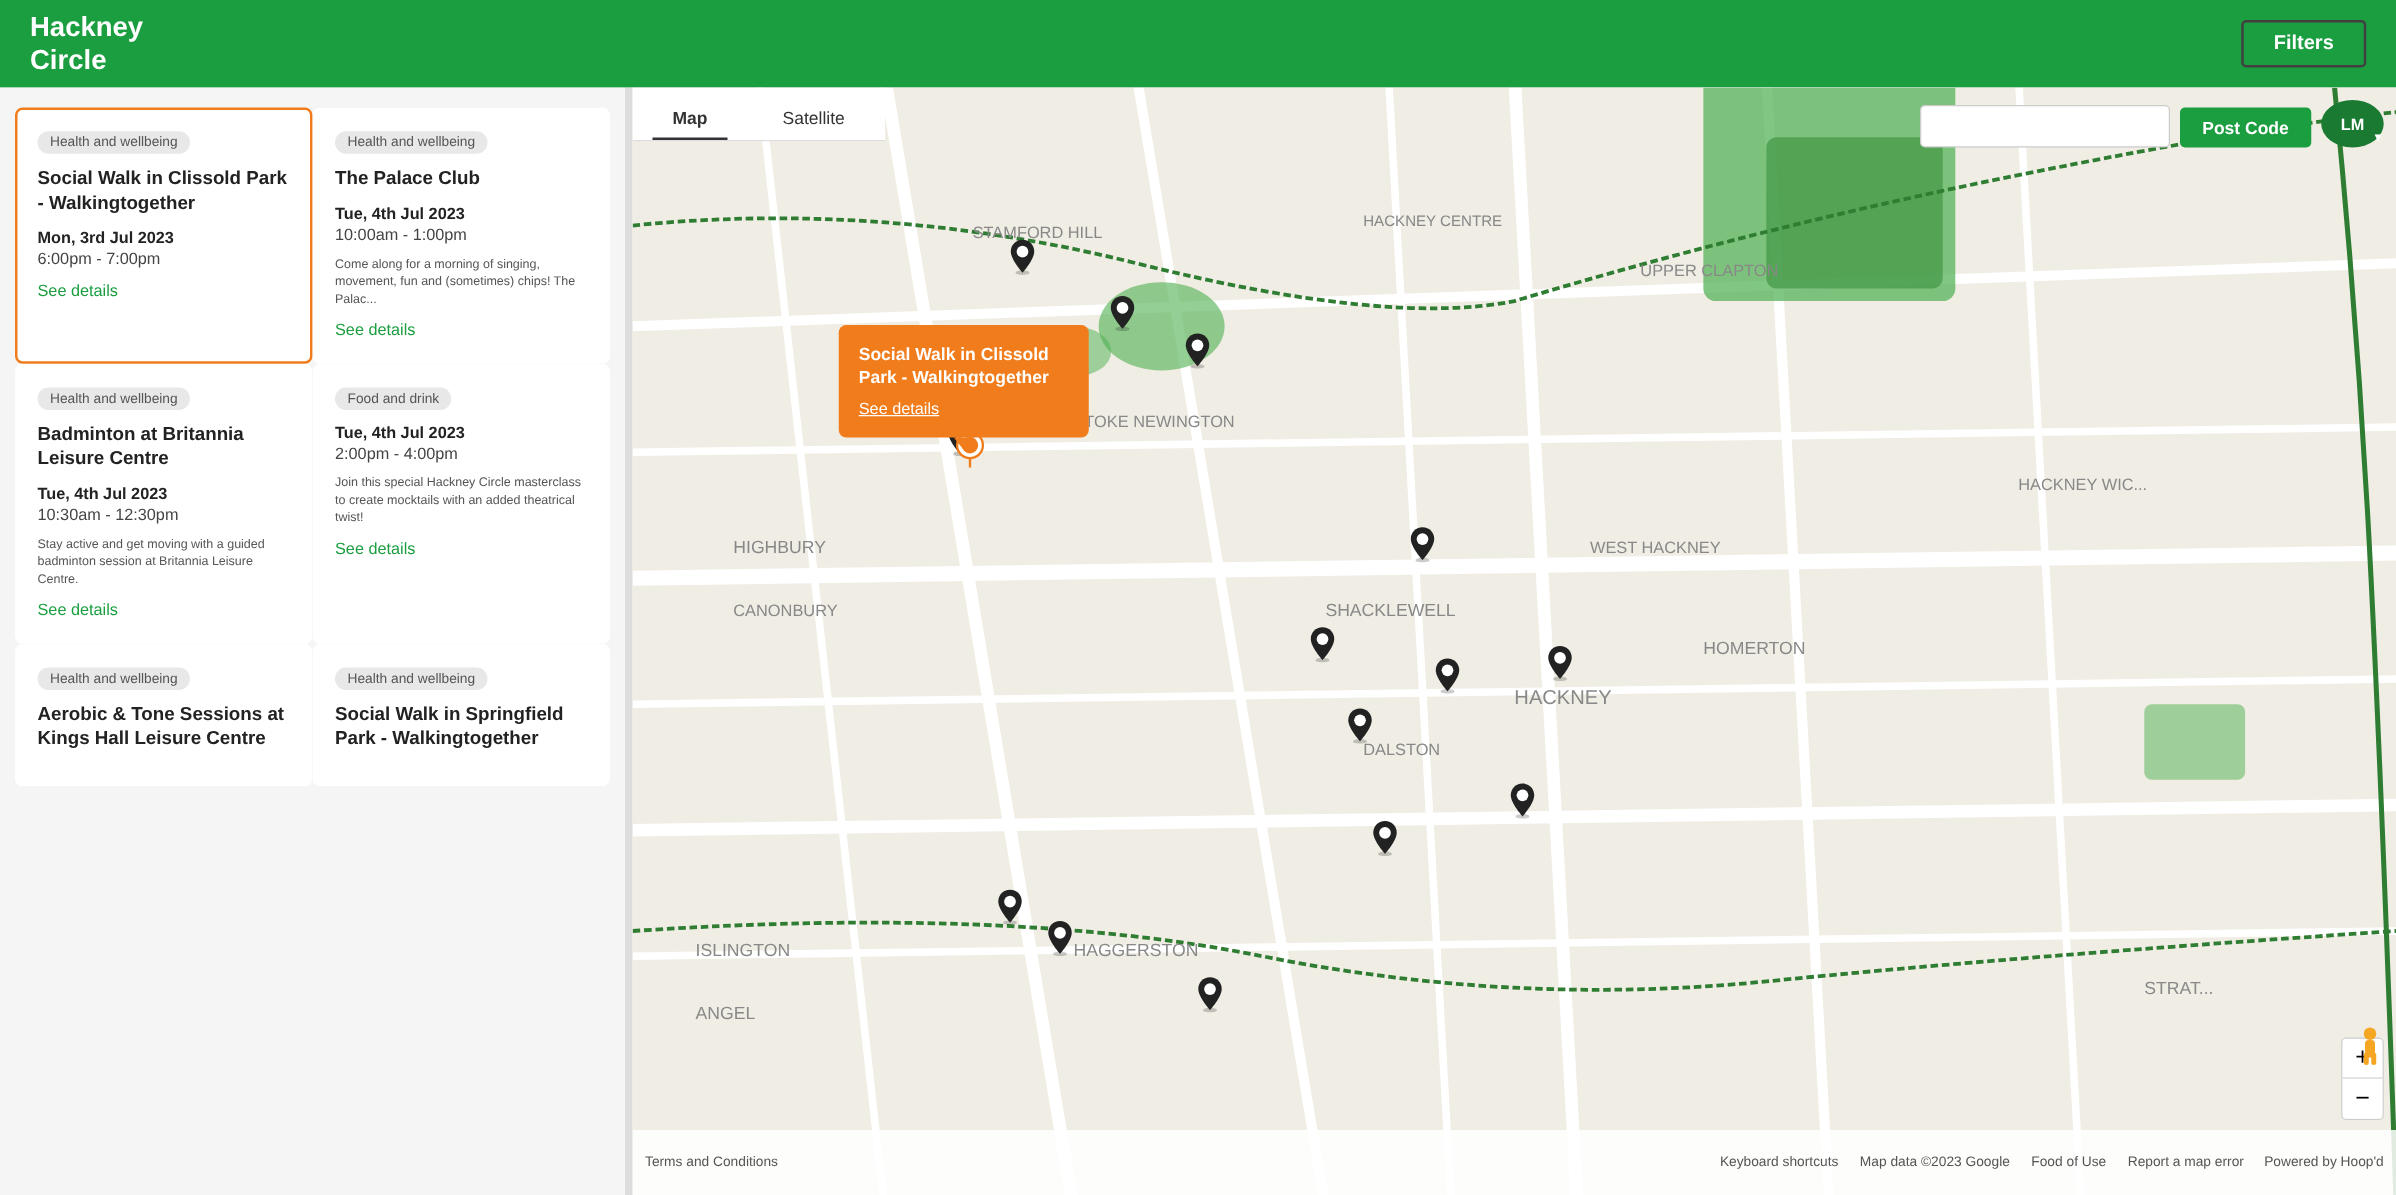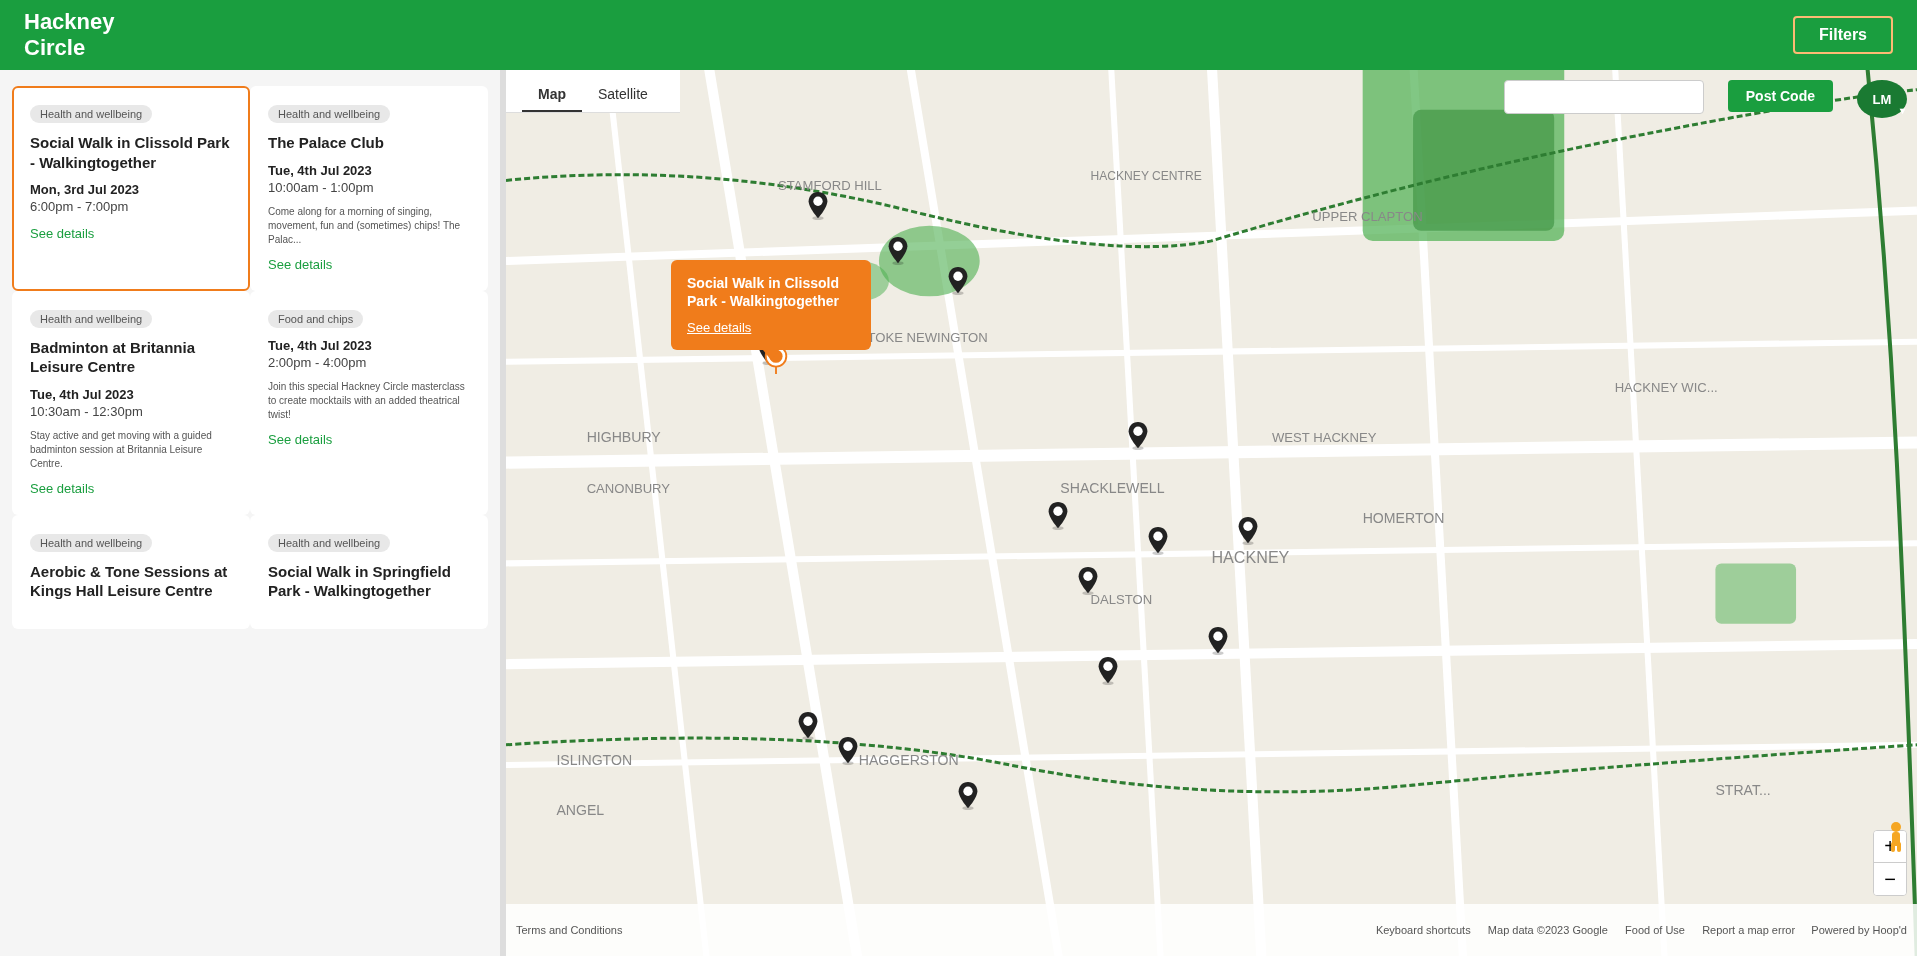--- a/index.html
+++ b/index.html
@@ -15,21 +15,21 @@
       padding: 0 24px;
       height: 70px;
       flex-shrink: 0;
     }
     .header-logo {
       font-size: 22px;
       font-weight: bold;
       line-height: 1.2;
     }
     .header-filters-btn {
-      border: 2px solid #fdba74;
+      border: 2px solid #404040;
       background: transparent;
       color: white;
       padding: 8px 24px;
       font-size: 16px;
       font-weight: bold;
       cursor: pointer;
       border-radius: 4px;
     }
 
     
@@ -121,41 +121,42 @@
     
     .map-tabs {
       position: absolute;
       top: 0;
       left: 0;
       display: flex;
       background: white;
       border-bottom: 1px solid #ddd;
       z-index: 10;
       padding: 8px 16px 0;
+      gap: 28px;
     }
     .map-tab {
       padding: 8px 16px;
       font-size: 14px;
       cursor: pointer;
       border-bottom: 2px solid transparent;
       color: #333;
     }
     .map-tab.active {
       border-bottom-color: #333;
       font-weight: bold;
     }
 
     
     .map-search {
       position: absolute;
       top: 10px;
       right: 10px;
       display: flex;
-      align-items: flex-start;
-      gap: 24px;
+      align-items: flex-end;
+      gap: 8px;
       z-index: 10;
     }
     .map-search-input {
       border: 1px solid #ccc;
       padding: 8px 12px;
       font-size: 14px;
       border-radius: 4px;
       width: 200px;
     }
     .map-search-btn {
@@ -337,21 +338,21 @@
     </div>
         <div class="card">
       <span class="card-badge">Health and wellbeing</span>
       <div class="card-title">Badminton at Britannia Leisure Centre</div>
       <div class="card-date">Tue, 4th Jul 2023</div>
       <div class="card-time">10:30am - 12:30pm</div>
       <div class="card-desc">Stay active and get moving with a guided badminton session at Britannia Leisure Centre.</div>
       <span class="card-link">See details</span>
     </div>
         <div class="card">
-      <span class="card-badge">Food and chips</span>
+      <span class="card-badge">Food and drink</span>
       <div class="card-date">Tue, 4th Jul 2023</div>
       <div class="card-time">2:00pm - 4:00pm</div>
       <div class="card-desc">Join this special Hackney Circle masterclass to create mocktails with an added theatrical twist!</div>
       <span class="card-link">See details</span>
     </div>
         <div class="card">
       <span class="card-badge">Health and wellbeing</span>
       <div class="card-title">Aerobic &amp; Tone Sessions at Kings Hall Leisure Centre</div>
       
       

